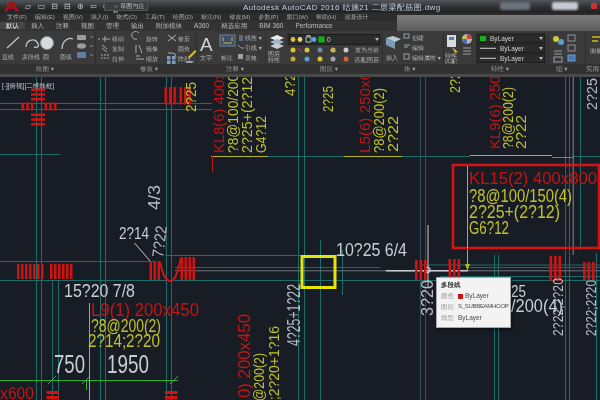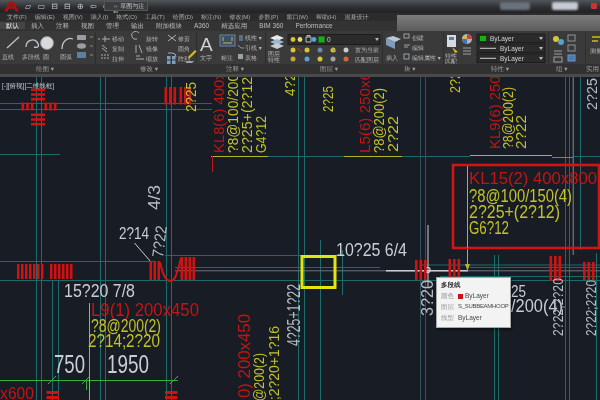--- a/index.html
+++ b/index.html
@@ -251,20 +251,21 @@
       <text lengthAdjust="spacingAndGlyphs" font-size="15" transform="rotate(-90 279 400)" x="279" y="400" textLength="74">;2?20+1?16</text>
     </g>
   </svg>
 
   <div class="abs" id="titlebar"></div>
   <svg class="abs" id="alogo" viewBox="0 0 21 13">
     <path d="M3,11.5 L8.5,1.5 L12.5,1.5 L18,11.5 L14.5,11.5 L13.2,8.8 L7.8,8.8 L6.5,11.5 Z M8.8,6.6 L12.2,6.6 L10.5,3.3 Z" fill="#ad0f12"></path>
   </svg>
   <div class="abs" id="qat">▱ ▭ ⊟ ⊟ ⊕ ⇦ ⇨ ▾</div>
   <div class="abs" id="wsbox">☼ 草图与注释 ▾</div>
+  <div class="abs" id="titletext">Autodesk AutoCAD 2016  结施21 二层梁配筋图.dwg</div>
   <div class="abs" id="tbblob3"></div>
   <div class="abs" id="tbblob1"></div>
   <div class="abs" id="tbblob2"></div>
 
   <div class="abs" id="menubar"><span>文件(F)</span><span>编辑(E)</span><span>视图(V)</span><span>插入(I)</span><span>格式(O)</span><span>工具(T)</span><span>绘图(D)</span><span>标注(N)</span><span>修改(M)</span><span>参数(P)</span><span>窗口(W)</span><span>帮助(H)</span><span>混凝设计</span></div>
 
   <div class="abs" id="tabs"><span class="active">默认</span><span>插入</span><span>注释</span><span>视图</span><span>管理</span><span>输出</span><span>附加模块</span><span>A360</span><span>精选应用</span><span>BIM 360</span><span>Performance</span></div>
   <div class="abs" id="graycorner"></div>
 
   <div class="abs" id="ribbon"></div>

